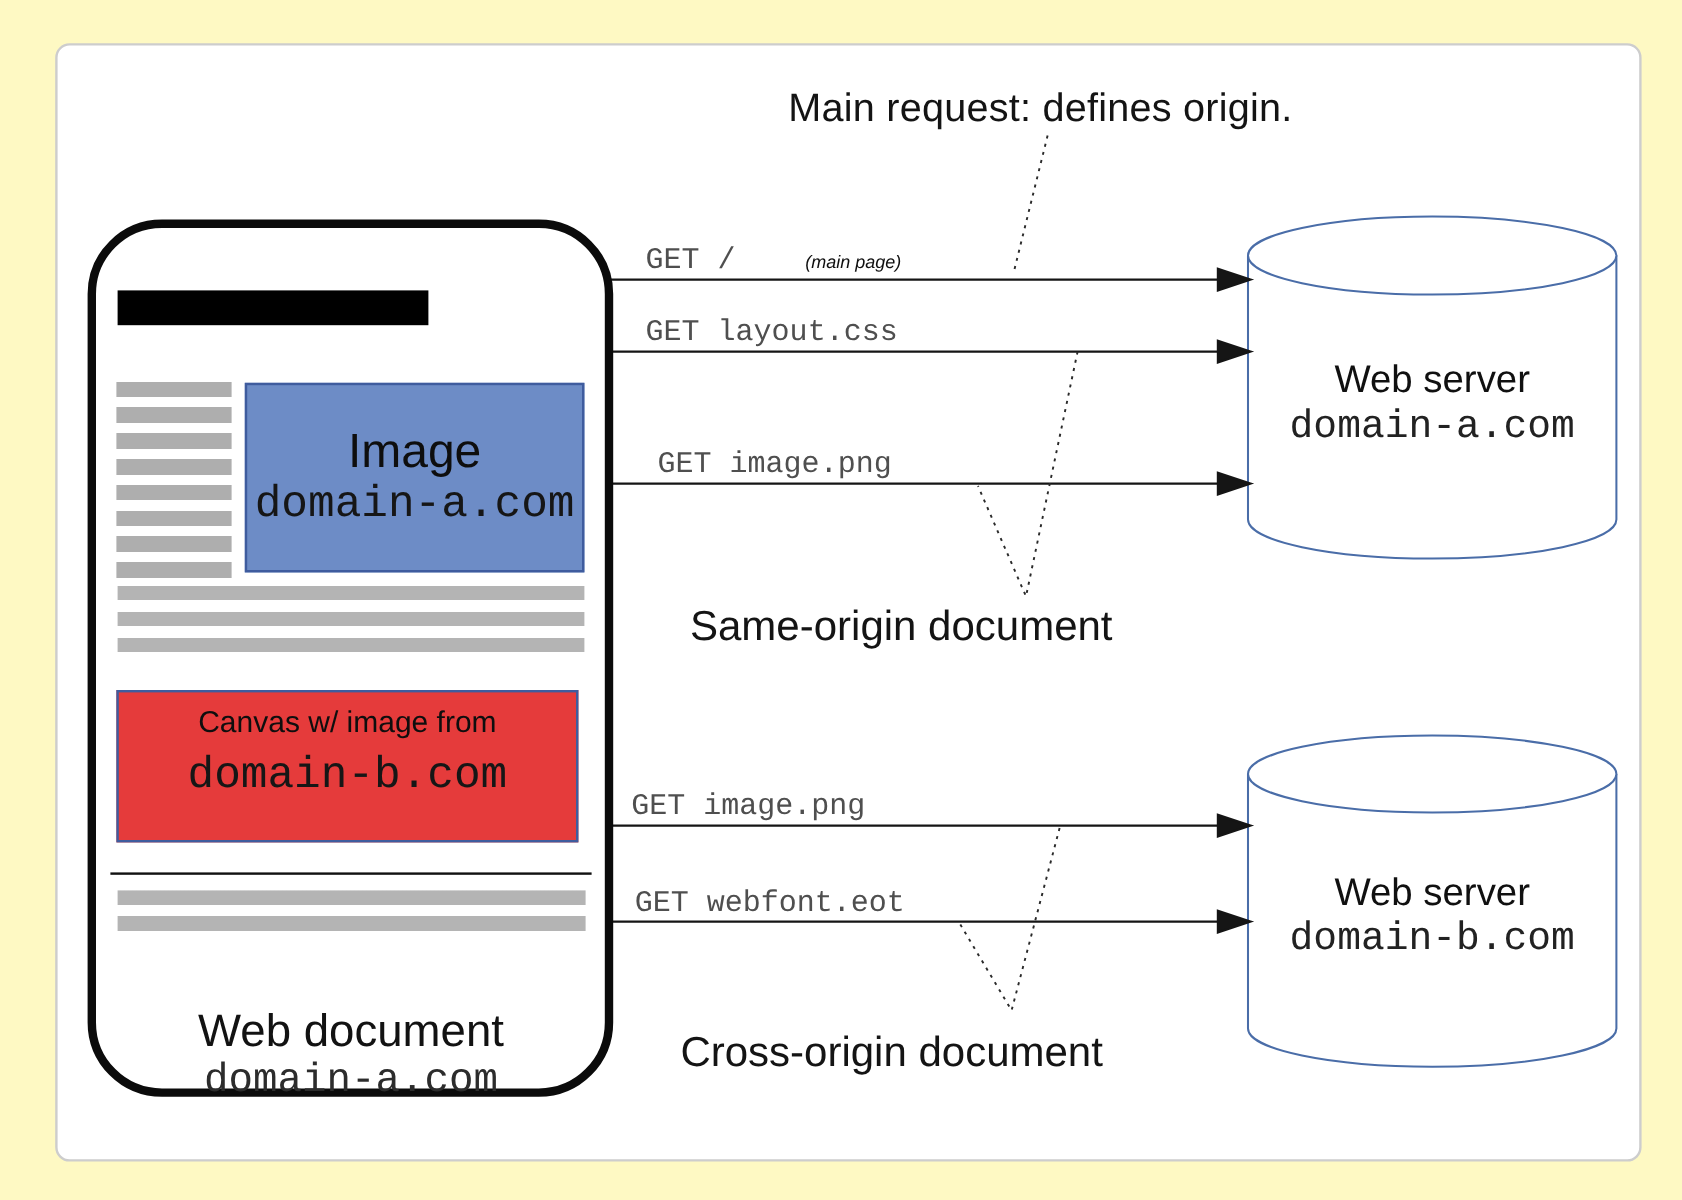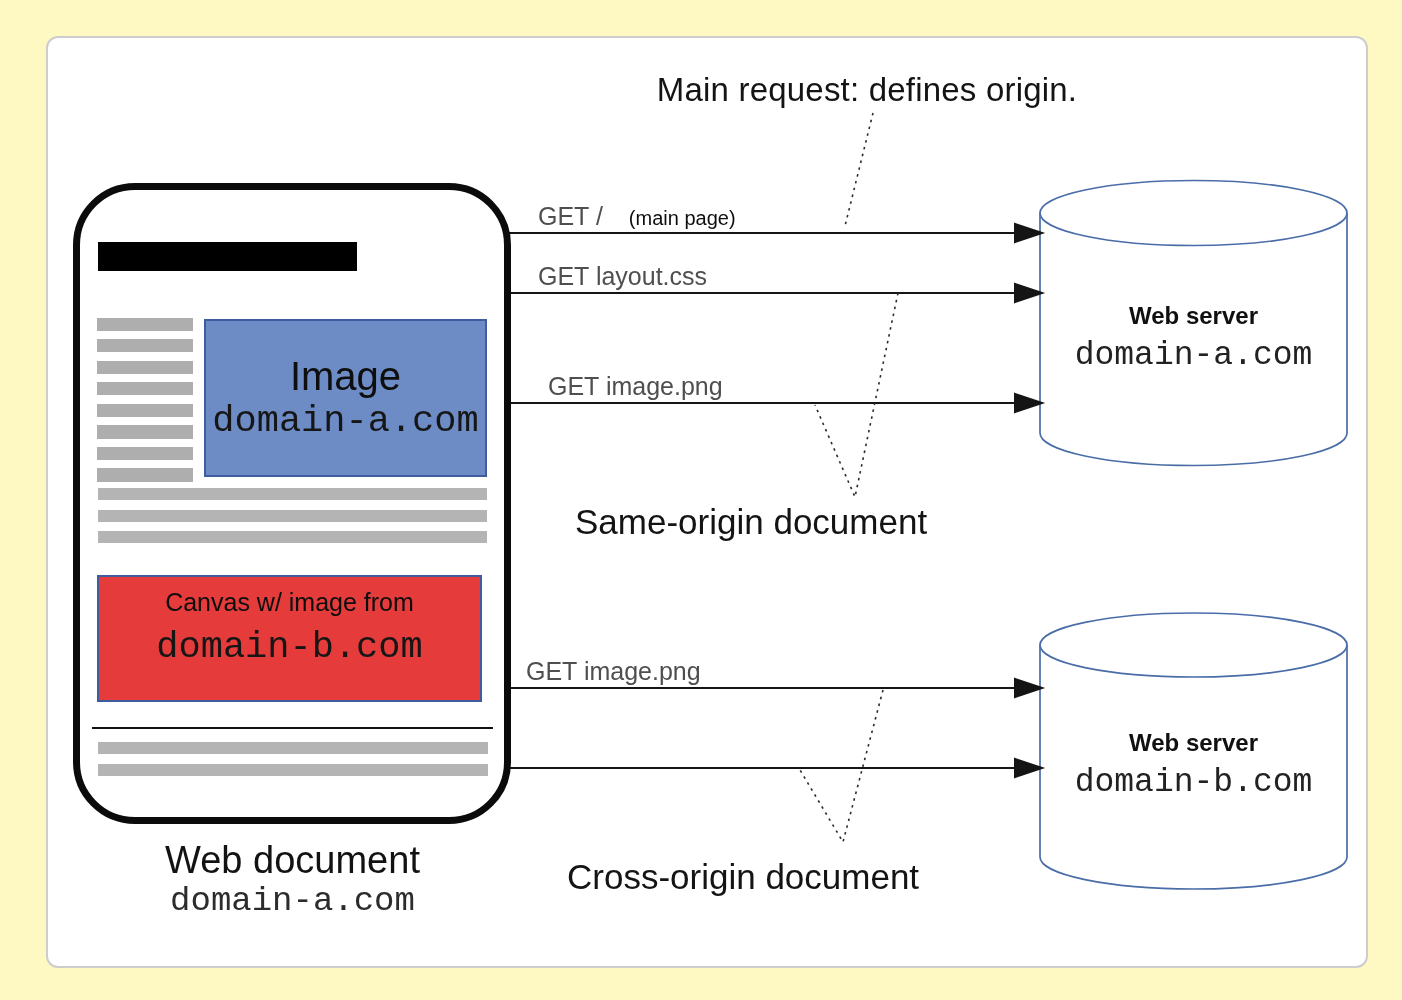--- a/index.html
+++ b/index.html
@@ -6,21 +6,21 @@
   .stage{position:relative;width:1402px;height:1000px;background:#fef9c3;overflow:hidden;
          font-family:"Liberation Sans",sans-serif;}
   .card{position:absolute;left:46px;top:36px;width:1318px;height:928px;
         background:#ffffff;border:2px solid #cdcdcd;border-radius:12px;}
 
   
   .heading{position:absolute;left:460px;top:71px;width:814px;text-align:center;
            font-size:33px;color:#141414;letter-spacing:.2px;}
 
   
-  .browser{position:absolute;left:73px;top:183px;width:438px;height:641px;
+  .browser{position:absolute;left:73px;top:183px;width:438px;height:731px;
            border:7px solid #0b0b0b;border-radius:62px;background:#fff;box-sizing:border-box;}
   .titlebar{position:absolute;left:18px;top:52px;width:259px;height:29px;background:#000;}
   .ph-lines{position:absolute;}
   .ph-left {left:17px;top:128px;width:96px;height:164px;
             background:repeating-linear-gradient(to bottom,#aeaeae 0 13px,transparent 13px 21.5px);}
   .ph-wide-a{left:18px;top:298px;width:389px;height:57px;
             background:repeating-linear-gradient(to bottom,#b4b4b4 0 12px,transparent 12px 21.7px);}
   .ph-wide-b{left:18px;top:552px;width:390px;height:34px;
             background:repeating-linear-gradient(to bottom,#b4b4b4 0 12px,transparent 12px 21.5px);}
   .hr{position:absolute;left:12px;top:537px;width:401px;height:2px;background:#111;}
@@ -36,37 +36,37 @@
   .box-domain{font-family:"Liberation Mono",monospace;font-size:37px;line-height:44px;
               color:#161616;white-space:nowrap;}
 
   
   .caption{position:absolute;left:75px;top:838px;width:435px;text-align:center;color:#121212;}
   .caption .cap-title{font-size:38px;line-height:44px;}
   .caption .cap-domain{font-family:"Liberation Mono",monospace;font-size:34px;line-height:38px;color:#2c2c2c;}
 
   
   .req{position:absolute;display:flex;align-items:baseline;gap:26px;white-space:nowrap;}
-  .req .method{font-family:Liberation Sans, sans-serif;font-size:25px;color:#4f4f4f;}
-  .req .note{font-size:20px;color:#0f0f0f;}
+  .req .method{font-family:Liberation Mono, monospace;font-size:25px;color:#4f4f4f;}
+  .req .note{font-size:15px;font-style:italic;color:#0f0f0f;margin-left:32px;}
   .req-1{left:538px;top:202px;}
   .req-2{left:538px;top:262px;}
   .req-3{left:548px;top:372px;}
   .req-4{left:526px;top:657px;}
   .req-5{left:529px;top:738px;}
 
   
   .ann{position:absolute;font-size:35px;line-height:43px;color:#141414;white-space:nowrap;}
   .ann .it{font-style:italic;}
   .ann-same{left:575px;top:500px;}
   .ann-cross{left:567px;top:855px;}
 
   
   .server-label{position:absolute;width:307px;text-align:center;color:#101010;}
-  .server-label .srv-title{font-size:24px;line-height:40px;font-weight:bold;}
+  .server-label .srv-title{font-size:32px;line-height:40px;}
   .server-label .srv-domain{font-family:"Liberation Mono",monospace;font-size:33px;line-height:40px;color:#222;}
   .server-a{left:1040px;top:296px;}
   .server-b{left:1040px;top:723px;}
 
   svg.overlay{position:absolute;left:0;top:0;pointer-events:none;}
 </style>
 </head>
 <body>
 
 <div class="stage">
@@ -151,20 +151,23 @@
   </div>
   <div class="req req-2">
     <span class="method">GET layout.css</span>
   </div>
   <div class="req req-3">
     <span class="method">GET image.png</span>
   </div>
   <div class="req req-4">
     <span class="method">GET image.png</span>
   </div>
+  <div class="req req-5">
+    <span class="method">GET webfont.eot</span>
+  </div>
 
   <div class="ann ann-same">
     <div>Same-origin document</div>
   </div>
   <div class="ann ann-cross">
     <div>Cross-origin document</div>
   </div>
 
   <div class="server-label server-a">
     <div class="srv-title">Web server</div>

